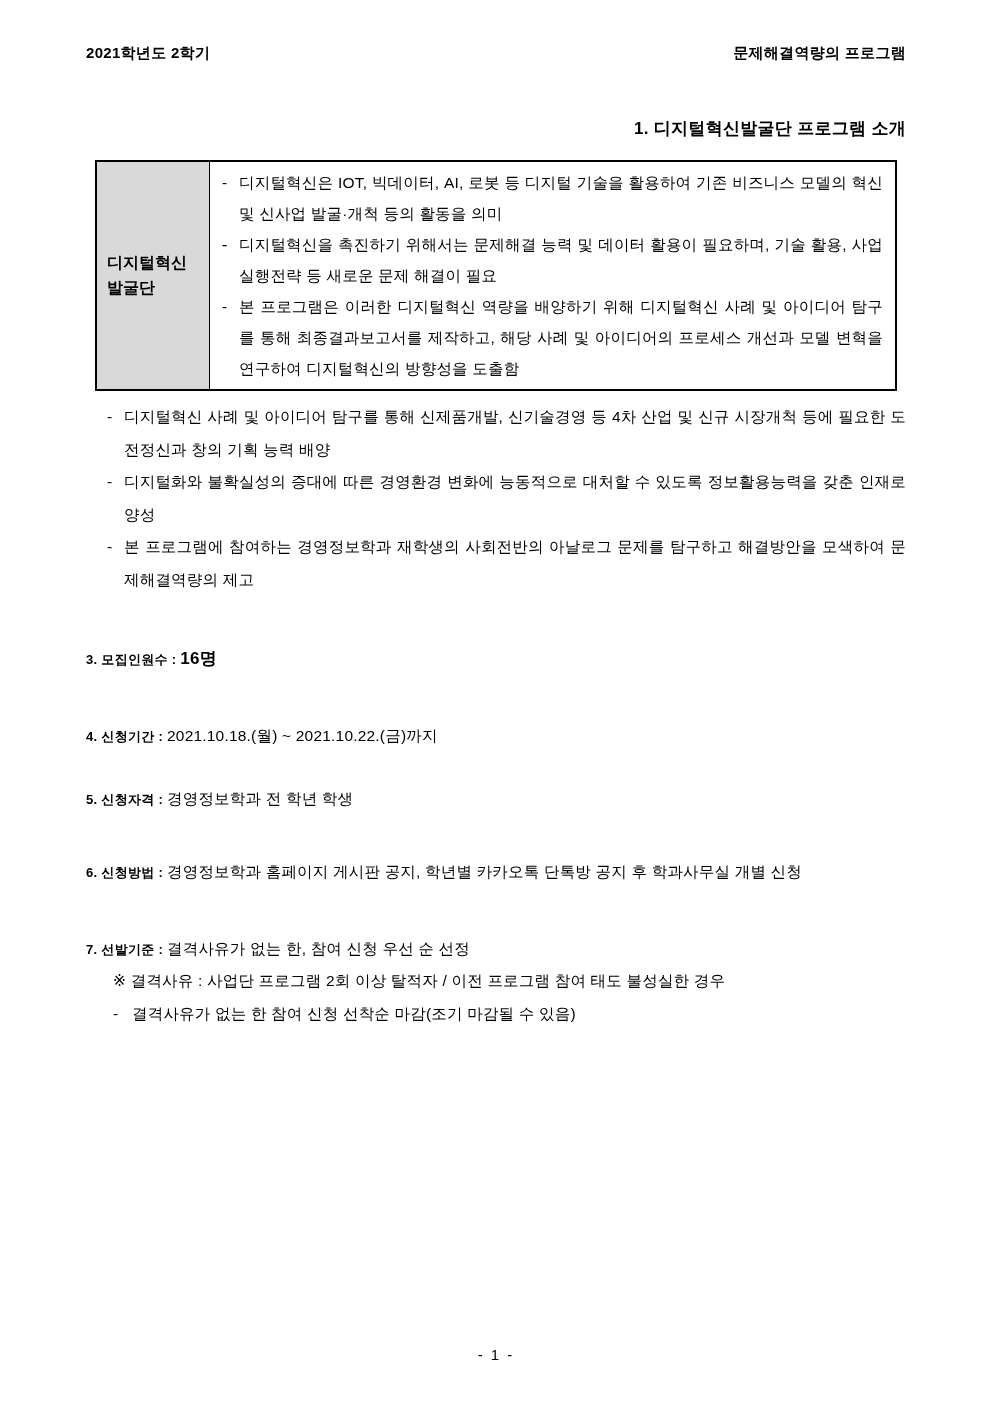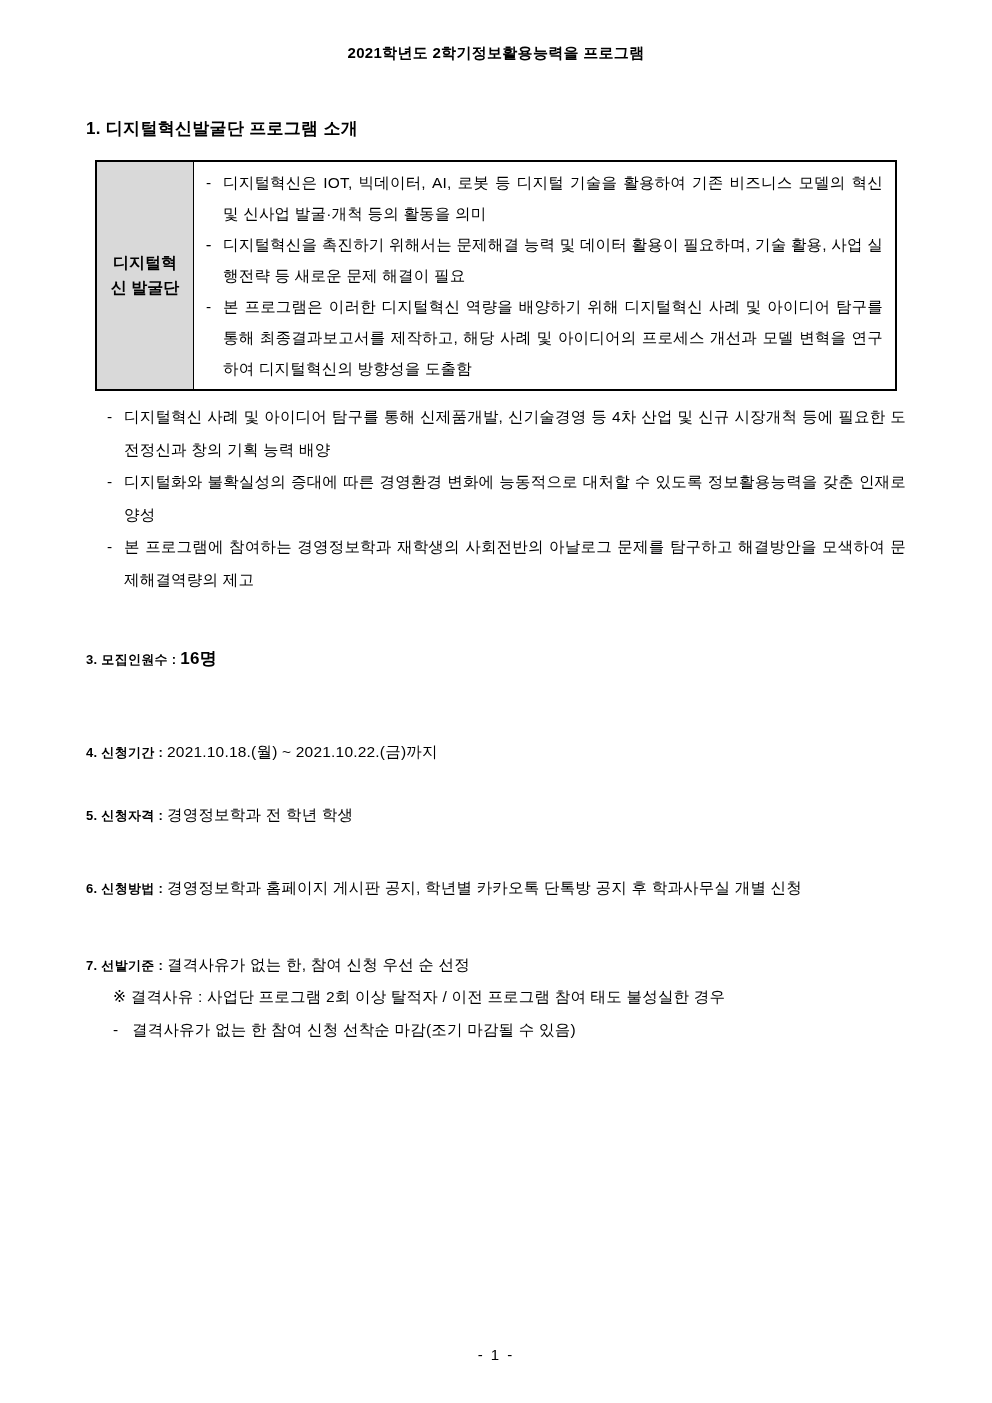--- a/index.html
+++ b/index.html
@@ -7,46 +7,46 @@
   .page{
     position:relative;
     width:992px;height:1403px;
     box-sizing:border-box;
     padding:44px 86px 0 86px;
     background:#fff;
     overflow:hidden;
   }
   
   .doc-header{
-    display:flex;justify-content:center;align-items:baseline;
+    display:flex;justify-content:space-between;align-items:baseline;
     font-size:15px;font-weight:bold;letter-spacing:0.3px;
   }
   
   .sec-heading{
-    font-size:17px;font-weight:bold;letter-spacing:0.3px;
+    font-size:17px;font-weight:bold;letter-spacing:0.3px;text-align:right;
   }
   .h-s1{margin-top:54px;}
   .h-s2{margin-top:42px;}
   
   .info-table{
     margin-top:20px;
     margin-left:9px;
     width:802px;
     box-sizing:border-box;
     border:2px solid #000;
     display:flex;
     align-items:stretch;
   }
   .label-cell{
-    width:97px;
+    width:113px;
     box-sizing:border-box;
     background:#d9d9d9;
     border-right:1px solid #000;
     display:flex;align-items:center;justify-content:center;
-    text-align:center;
+    text-align:left;
     font-weight:bold;font-size:16px;
     line-height:1.55;
     padding:4px 10px;
   }
   .content-cell{
     flex:1;
     box-sizing:border-box;
     padding:5px 12px 5px 10px;
     font-size:15.5px;
     letter-spacing:0.2px;
@@ -71,21 +71,21 @@
   }
   
   .num-row{
     font-size:15.5px;
     letter-spacing:0.2px;
     line-height:1.5;
   }
   .num-label{font-weight:bold;font-size:13px;letter-spacing:0.3px;}
   .bold-value{font-weight:bold;font-size:17px;letter-spacing:0.3px;}
   .m-s3{margin-top:50px;}
-  .m-s4{margin-top:68px;}
+  .m-s4{margin-top:52px;}
   .m-s5{margin-top:40px;}
   .m-s6{margin-top:42px;}
   .m-s7{margin-top:44px;}
   .hang-num{
     padding-left:114px;
     text-indent:-114px;
     line-height:40px;
   }
   .note-row{
     margin-top:9px;
@@ -109,21 +109,21 @@
     letter-spacing:2px;
   }
 </style>
 </head>
 <body>
 
 <div class="page">
 
   <header class="doc-header">
     <span>2021학년도 2학기</span>
-    <span>정보활용능력을 프로그램</span>
+    <span>문제해결역량의 프로그램</span>
   </header>
 
   <div class="sec-heading h-s1">1. 디지털혁신발굴단 프로그램 소개</div>
 
   <div class="info-table">
     <div class="label-cell">디지털혁신 발굴단</div>
     <div class="content-cell">
         <div class="t-item hang">
         <span class="dash">-</span>
         <span>디지털혁신은 IOT, 빅데이터, AI, 로봇 등 디지털 기술을 활용하여 기존 비즈니스 모델의 혁신 및 신사업 발굴·개척 등의 활동을 의미</span>

